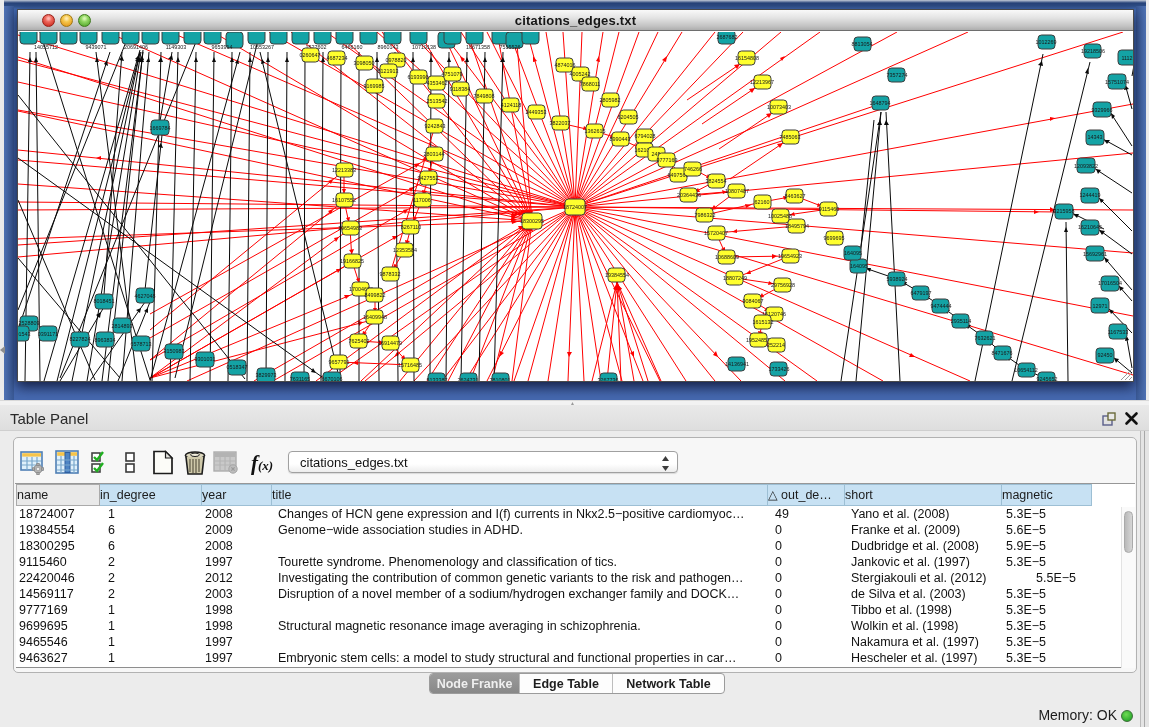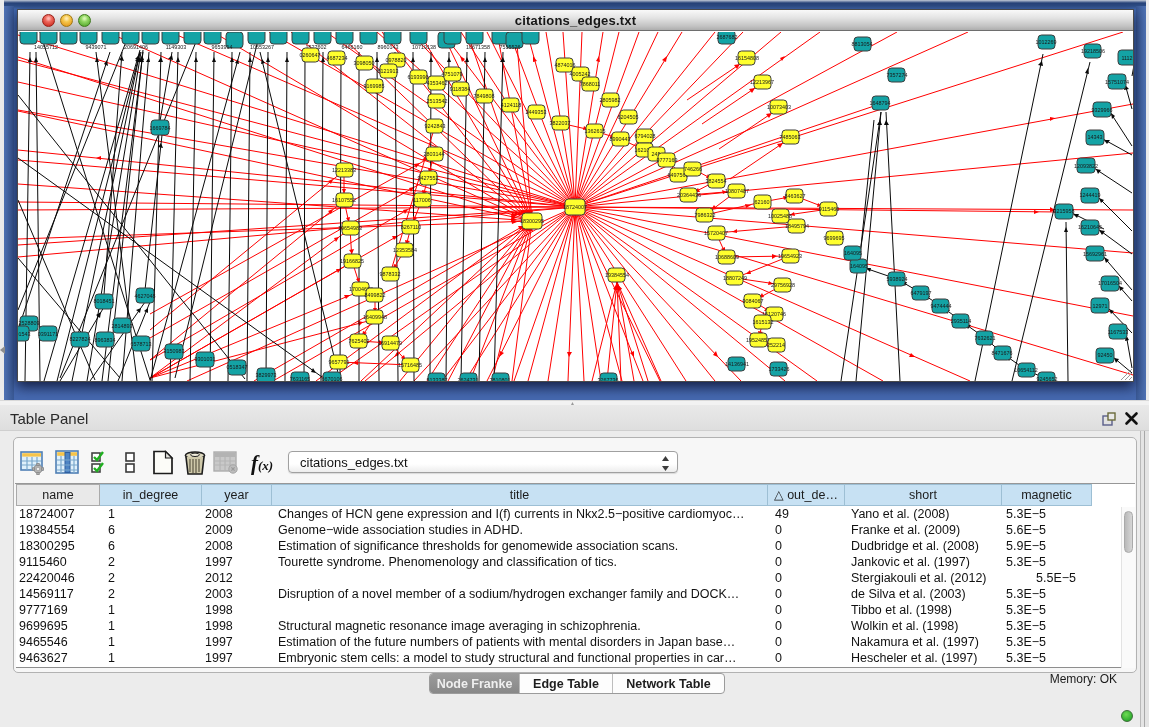--- a/index.html
+++ b/index.html
@@ -30,36 +30,36 @@
 
 
 #tphead{position:absolute;left:0;top:405px;width:1149px;height:26px;
  background:linear-gradient(180deg,#e9e9e9,#dedede);border-bottom:1px solid #cfcfcf}
 #tphead .t{position:absolute;left:10px;top:5px;font-size:15px;color:#2a2a2a}
 #tpbody{position:absolute;left:0;top:432px;width:1149px;height:295px;background:#ececec}
 #panel{position:absolute;left:13px;top:437px;width:1124px;height:236px;background:#f7f7f7;
  border:1px solid #b2b2b2;border-radius:5px}
 #thead{position:absolute;left:16px;top:484px;height:22px;font-size:12.5px;color:#1c1c1c}
 .hc{position:absolute;top:0;height:22px;background:#c7e1f3;border:1px solid #9dbfd4;
- border-left:none;text-align:center;line-height:21px}
+ border-left:none;line-height:21px}
 .trow{position:absolute;left:0;width:1120px;height:16px;font-size:12.5px;color:#111}
 .trow span{position:absolute;top:1px;white-space:nowrap}
 
 
 #sbar{position:absolute;left:1121px;top:507px;width:14px;height:161px;background:#fafafa;border-left:1px solid #e3e3e3}
 #sbar .th{position:absolute;left:2px;top:4px;width:9px;height:42px;background:linear-gradient(90deg,#b9b9b9,#d6d6d6);border:1px solid #a9a9a9;border-radius:5px}
 
 
 #tabs{position:absolute;left:429px;top:673px;height:21px;border:1px solid #9b9b9b;border-radius:4px;
  overflow:hidden;font-size:12.5px;font-weight:bold;display:flex;background:#fdfdfd}
 #tabs div{height:21px;line-height:20px;text-align:center;color:#1d1d1d;border-left:1px solid #bdbdbd;box-sizing:border-box}
 #tabs div.sel{background:linear-gradient(180deg,#9b9b9b,#868686);color:#efefef;border-left:none}
 
 
-#mem{position:absolute;right:32px;top:672px;font-size:12px;color:#1b1b1b}
+#mem{position:absolute;right:32px;top:707px;font-size:14px;color:#1b1b1b}
 #memdot{position:absolute;left:1121px;top:710px;width:12px;height:12px;border-radius:50%;
  background:radial-gradient(circle at 42% 35%,#6fdb54,#2fad2f 70%,#1d8a1d);border:1px solid #3c6e38}
 #redge{position:absolute;left:1140px;top:431px;width:9px;height:296px;background:#e4e4e4;border-left:1px solid #b9b9b9}
 .toolicon{position:absolute;top:450px}
 #collapser{position:absolute;left:0px;top:346px;width:0;height:0;border-top:4px solid transparent;border-bottom:4px solid transparent;border-right:5px solid #909090}
 </style></head>
 <body>
 <div id="blueframe">
     <div class="lsh"></div>
     <div class="rsh"></div>
@@ -860,38 +860,38 @@
 <span style="left:205px">2009</span>
 <span style="left:278px">Genome−wide association studies in ADHD.</span>
 <span style="left:775px">0</span>
 <span style="left:851px">Franke et al. (2009)</span>
 <span style="left:1006px">5.6E−5</span>
 </div>
 <div class="trow" style="top:538px">
 <span style="left:19px">18300295</span>
 <span style="left:108px">6</span>
 <span style="left:205px">2008</span>
-<span style="left:278px">Estimation of significance thresholds for genomewide association scans.</span>
 <span style="left:775px">0</span>
 <span style="left:851px">Dudbridge et al. (2008)</span>
 <span style="left:1006px">5.9E−5</span>
 </div>
 <div class="trow" style="top:554px">
 <span style="left:19px">9115460</span>
 <span style="left:108px">2</span>
 <span style="left:205px">1997</span>
 <span style="left:278px">Tourette syndrome. Phenomenology and classification of tics.</span>
 <span style="left:775px">0</span>
 <span style="left:851px">Jankovic et al. (1997)</span>
 <span style="left:1006px">5.3E−5</span>
 </div>
 <div class="trow" style="top:570px">
 <span style="left:19px">22420046</span>
 <span style="left:108px">2</span>
 <span style="left:205px">2012</span>
+<span style="left:278px">Investigating the contribution of common genetic variants to the risk and pathogen…</span>
 <span style="left:775px">0</span>
 <span style="left:851px">Stergiakouli et al. (2012)</span>
 <span style="left:1036px">5.5E−5</span>
 </div>
 <div class="trow" style="top:586px">
 <span style="left:19px">14569117</span>
 <span style="left:108px">2</span>
 <span style="left:205px">2003</span>
 <span style="left:278px">Disruption of a novel member of a sodium/hydrogen exchanger family and DOCK…</span>
 <span style="left:775px">0</span>
@@ -912,21 +912,20 @@
 <span style="left:205px">1998</span>
 <span style="left:278px">Structural magnetic resonance image averaging in schizophrenia.</span>
 <span style="left:775px">0</span>
 <span style="left:851px">Wolkin et al. (1998)</span>
 <span style="left:1006px">5.3E−5</span>
 </div>
 <div class="trow" style="top:634px">
 <span style="left:19px">9465546</span>
 <span style="left:108px">1</span>
 <span style="left:205px">1997</span>
-<span style="left:278px">Estimation of the future numbers of patients with mental disorders in Japan base…</span>
 <span style="left:775px">0</span>
 <span style="left:851px">Nakamura et al. (1997)</span>
 <span style="left:1006px">5.3E−5</span>
 </div>
 <div class="trow" style="top:650px">
 <span style="left:19px">9463627</span>
 <span style="left:108px">1</span>
 <span style="left:205px">1997</span>
 <span style="left:278px">Embryonic stem cells: a model to study structural and functional properties in car…</span>
 <span style="left:775px">0</span>

